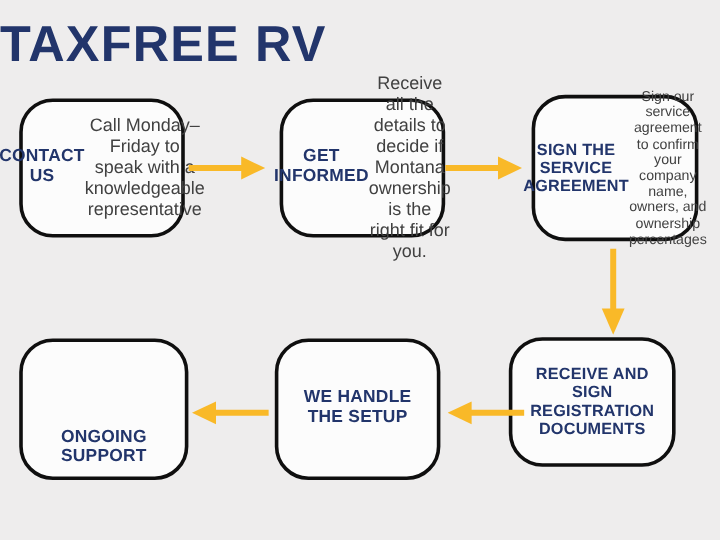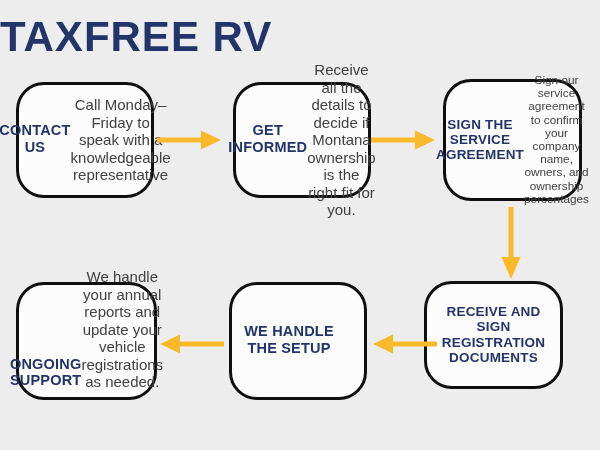--- a/index.html
+++ b/index.html
@@ -36,21 +36,21 @@
     margin:0 0 3px;font-size:14.5px;font-weight:bold;
     color:var(--navy,#22356B);line-height:1.12;letter-spacing:.2px;
   }
   .box p{
     margin:0;font-size:15px;color:var(--body-text,#414141);line-height:1.17;
   }
   #box1{left:16px;top:82px;width:138px;height:116px;}
   #box2{left:233px;top:82px;width:138px;height:116px;}
   #box3{left:443px;top:79px;width:139px;height:122px;padding:4px 6px;}
   #box4{left:424px;top:281px;width:139px;height:108px;padding:4px 6px;}
-  #box5{left:229px;top:282px;width:138px;height:118px;justify-content:space-between;}
+  #box5{left:229px;top:282px;width:138px;height:118px;}
   #box6{left:16px;top:282px;width:141px;height:118px;align-items:flex-end;}
   #box3 h3,#box4 h3{font-size:13.5px;margin-bottom:1px;}
   #box3 p,#box4 p{font-size:11.8px;line-height:1.12;}
   #box3 p{max-width:122px;}
   #box4 p{max-width:126px;}
   #box5 h3{max-width:100px;}
   #box6 h3{max-width:92px;}
   #box6 p{max-width:130px;}
   .arrow{position:absolute;display:block;}
   .arrow line{stroke:var(--arrow,#F9B928);stroke-width:5;}
@@ -111,16 +111,15 @@
     <h3>WE HANDLE THE SETUP</h3>
   </div>
 
   <svg class="arrow" id="arr5" width="64" height="22" viewBox="0 0 64 22">
     <line x1="64" y1="11" x2="18" y2="11"></line>
     <polygon points="20,1.5 0,11 20,20.5"></polygon>
   </svg>
 
   <div class="box" id="box6">
     <h3>ONGOING SUPPORT</h3>
-    <p>We handle your annual reports and update your vehicle registrations as needed.</p>
   </div>
 
 </div>
 
 </body></html>

